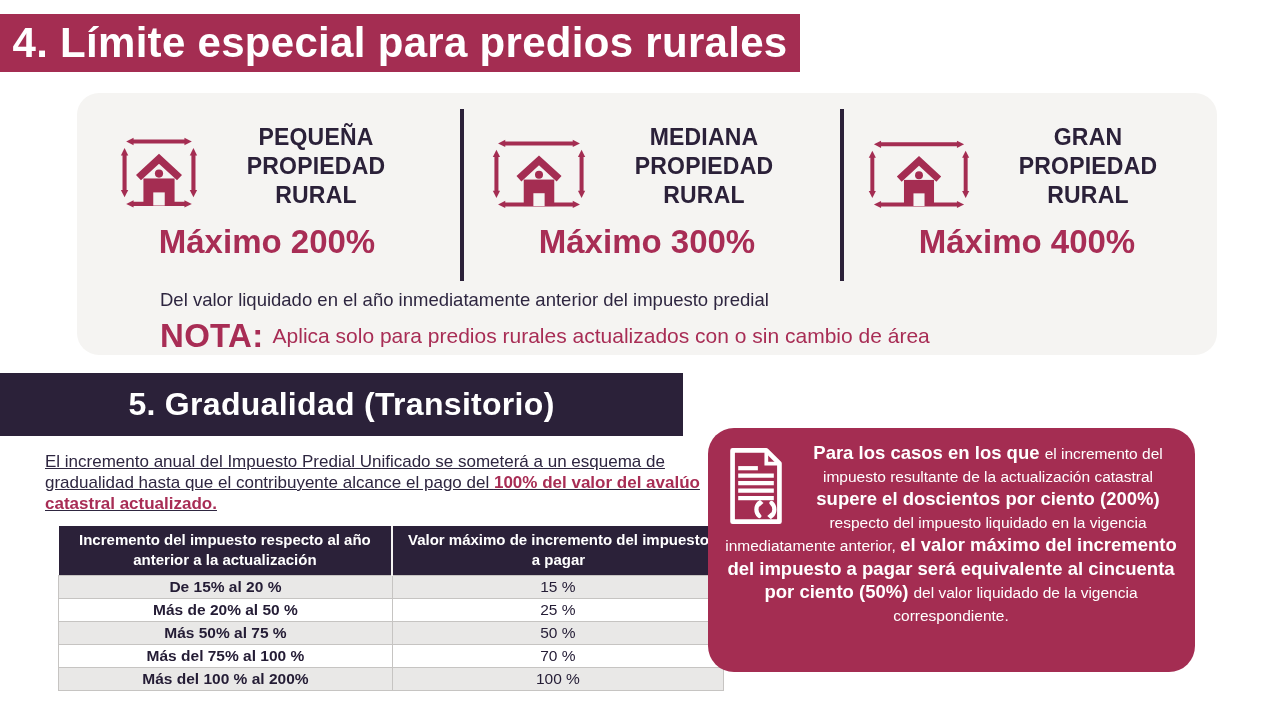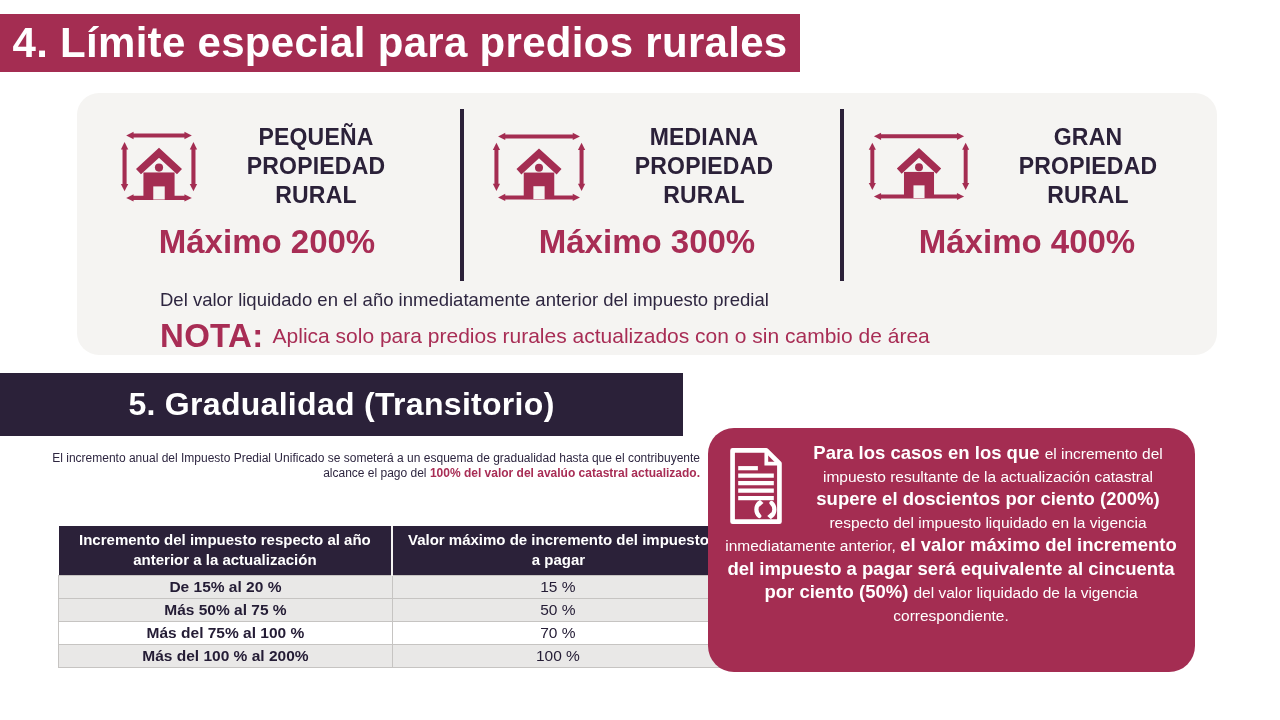--- a/index.html
+++ b/index.html
@@ -17,37 +17,37 @@
 
   
   .banner4{position:absolute;left:0;top:14px;width:800px;height:58px;background:var(--crimson);
     display:flex;align-items:center;justify-content:center;}
   .banner4 h1{color:#fff;font-size:42px;font-weight:bold;letter-spacing:.3px;}
 
   
   .panel{position:absolute;left:77px;top:93px;width:1140px;height:262px;background:var(--panel);border-radius:22px;}
   .cards{position:absolute;left:0;top:0;width:100%;height:192px;display:flex;}
   .card{flex:1;display:flex;flex-direction:column;align-items:center;justify-content:flex-start;padding-top:30px;}
-  .card-top{display:flex;align-items:center;justify-content:center;gap:16px;}
+  .card-top{display:flex;align-items:flex-end;justify-content:center;gap:16px;}
   .card-title{font-weight:bold;color:var(--navy);font-size:23px;line-height:1.27;text-align:center;max-width:200px;letter-spacing:.2px;}
   .card-max{margin-top:12px;font-weight:bold;color:var(--crimson-text);font-size:33px;text-align:right;}
   .vdivider{position:absolute;top:16px;width:4px;height:172px;background:var(--navy);}
   .vd1{left:383px;} .vd2{left:763px;}
   .panel-sub{position:absolute;left:83px;top:196px;font-size:18.5px;color:var(--ink);}
   .nota{position:absolute;left:83px;top:224px;display:flex;align-items:center;gap:9px;}
   .nota-label{font-weight:bold;color:var(--crimson-text);font-size:33px;letter-spacing:.3px;}
   .nota-text{color:var(--crimson-text);font-size:21px;}
 
   
   .banner5{position:absolute;left:0;top:373px;width:683px;height:63px;background:var(--navy);
     display:flex;align-items:center;justify-content:center;}
   .banner5 h1{color:#fff;font-size:32px;font-weight:bold;letter-spacing:.3px;}
 
   
-  .intro{position:absolute;left:45px;top:451px;width:655px;text-align:right;font-size:12px;line-height:1.24;color:var(--ink);}
+  .intro{position:absolute;left:45px;top:451px;width:655px;text-align:left;font-size:17px;line-height:1.24;color:var(--ink);text-decoration:underline;}
   .intro .hl{color:var(--crimson-text);font-weight:bold;}
 
   
   table.grad{position:absolute;left:58px;top:526px;width:666px;border-collapse:collapse;}
   table.grad th{background:var(--navy);color:#fff;font-weight:bold;font-size:15px;line-height:1.35;
     padding:4px 10px;text-align:center;}
   table.grad th:first-child{border-right:2px solid var(--panel);}
   table.grad td{font-size:15.5px;color:#241c35;text-align:center;height:23px;padding:0 6px;
     border:1px solid var(--tbl-border);}
   table.grad td.range{font-weight:bold;}
@@ -183,20 +183,24 @@
       <tr>
         <th>Incremento del impuesto respecto al año anterior a la actualización</th>
         <th>Valor máximo de incremento del impuesto a pagar</th>
       </tr>
     </thead>
     <tbody>
       <tr class="odd">
         <td class="range">De 15% al 20 %</td>
         <td>15 %</td>
       </tr>
+      <tr class="even">
+        <td class="range">Más de 20% al 50 %</td>
+        <td>25 %</td>
+      </tr>
       <tr class="odd">
         <td class="range">Más 50% al 75 %</td>
         <td>50 %</td>
       </tr>
       <tr class="even">
         <td class="range">Más del 75% al 100 %</td>
         <td>70 %</td>
       </tr>
       <tr class="odd">
         <td class="range">Más del 100 % al 200%</td>

